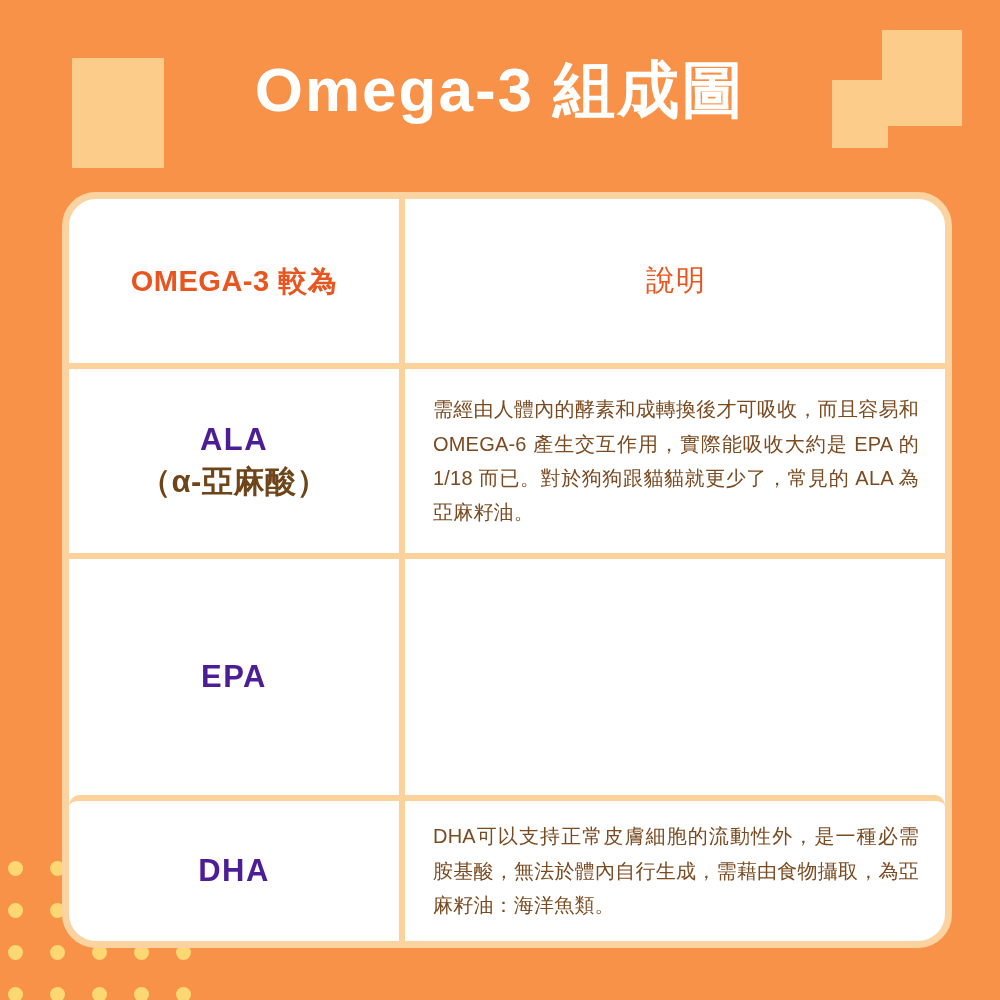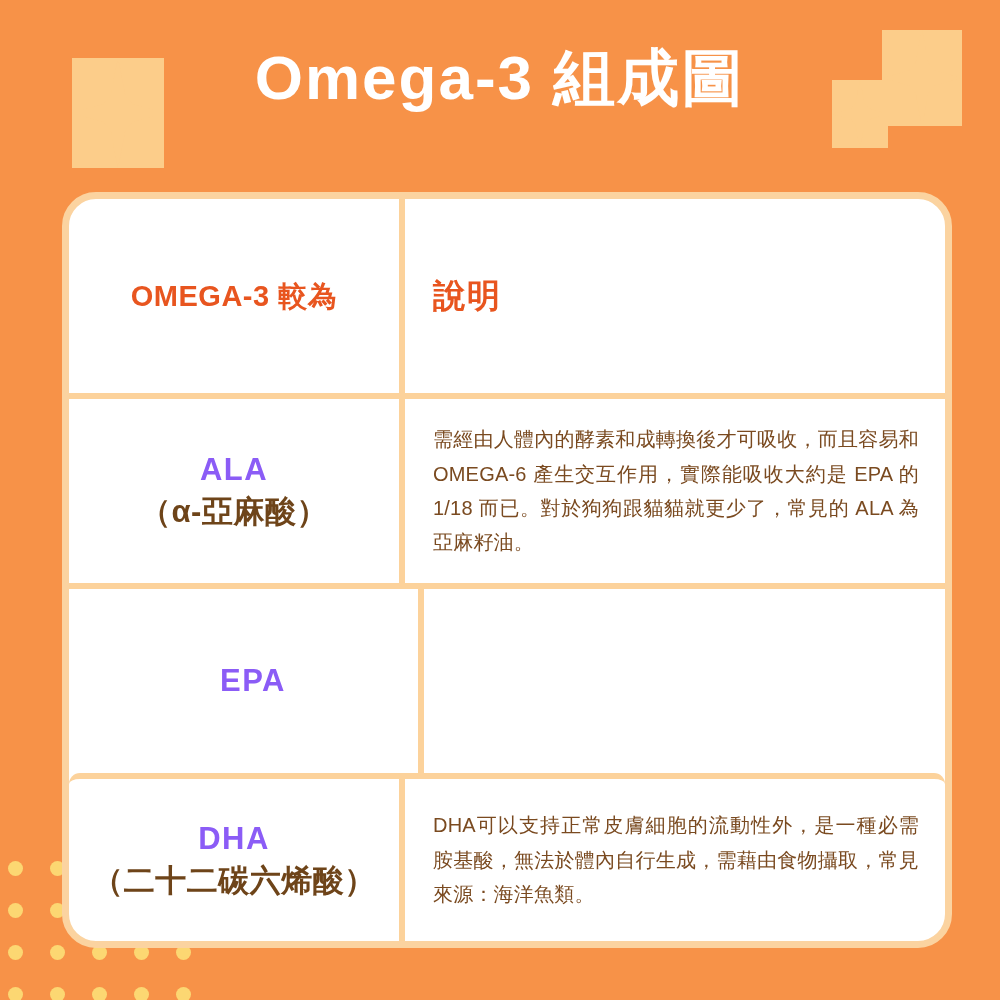--- a/index.html
+++ b/index.html
@@ -70,23 +70,23 @@
   }
 
   .row {
     display: flex;
     width: 100%;
     box-sizing: border-box;
   }
   .row + .row {
     border-top: 6px solid #FCD29B;
   }
-  .row.header-row { height: 194px; }
+  .row.header-row { height: 164px; }
   .row.r-ala      { height: 190px; }
-  .row.r-epa      { height: 190px; padding-left: 19px; }
+  .row.r-epa      { height: 242px; }
   .row.r-dha      { flex: 1 1 auto; border-radius: 11px; }
 
   .cell-name {
     width: 336px;
     flex: 0 0 336px;
     box-sizing: border-box;
     border-right: 6px solid #FCD29B;
     display: flex;
     flex-direction: column;
     align-items: center;
@@ -106,30 +106,30 @@
   .hdr-text {
     color: #E8551F;
     font-weight: bold;
     font-size: 29px;
     line-height: 1.32;
     text-align: center;
     letter-spacing: 0.5px;
   }
   .hdr-desc {
     color: #E8551F;
-    font-weight: bold;
-    font-size: 33px;
-    text-align: left;
+    font-weight: normal;
+    font-size: 29px;
+    text-align: center;
     width: 100%;
     letter-spacing: 1px;
   }
 
   
   .acid-abbr {
-    color: #8b5cf6;
+    color: #4c1d95;
     font-weight: bold;
     font-size: 31px;
     letter-spacing: 1.5px;
     line-height: 1.35;
     text-align: center;
   }
   .acid-full {
     color: #6E4419;
     font-weight: bold;
     font-size: 31px;
@@ -145,21 +145,21 @@
     line-height: 1.72;
     text-align: justify;
     text-justify: inter-character;
     letter-spacing: 0.2px;
   }
 
   
   #page-title {
     position: absolute;
     left: 0;
-    top: 44px;
+    top: 56px;
     width: 1000px;
     text-align: center;
     color: #FFFFFF;
     font-size: 62px;
     font-weight: bold;
     letter-spacing: 2px;
     line-height: 1.1;
   }
 </style>
 </head>
@@ -223,20 +223,19 @@
 
   <div class="row r-epa">
     <div class="cell-name">
       <div class="acid-abbr">EPA</div>
     </div>
   </div>
 
   <div class="row r-dha">
     <div class="cell-name">
       <div class="acid-abbr">DHA</div>
-      <div class="acid-full">（二十二碳六烯酸）</div>
     </div>
     <div class="cell-desc">
-      <div class="desc-text">DHA可以支持正常皮膚細胞的流動性外，是一種必需胺基酸，無法於體內自行生成，需藉由食物攝取，常見來源：海洋魚類。</div>
+      <div class="desc-text">DHA可以支持正常皮膚細胞的流動性外，是一種必需胺基酸，無法於體內自行生成，需藉由食物攝取，為亞麻籽油：海洋魚類。</div>
     </div>
   </div>
 
 </div>
 
 </body></html>

